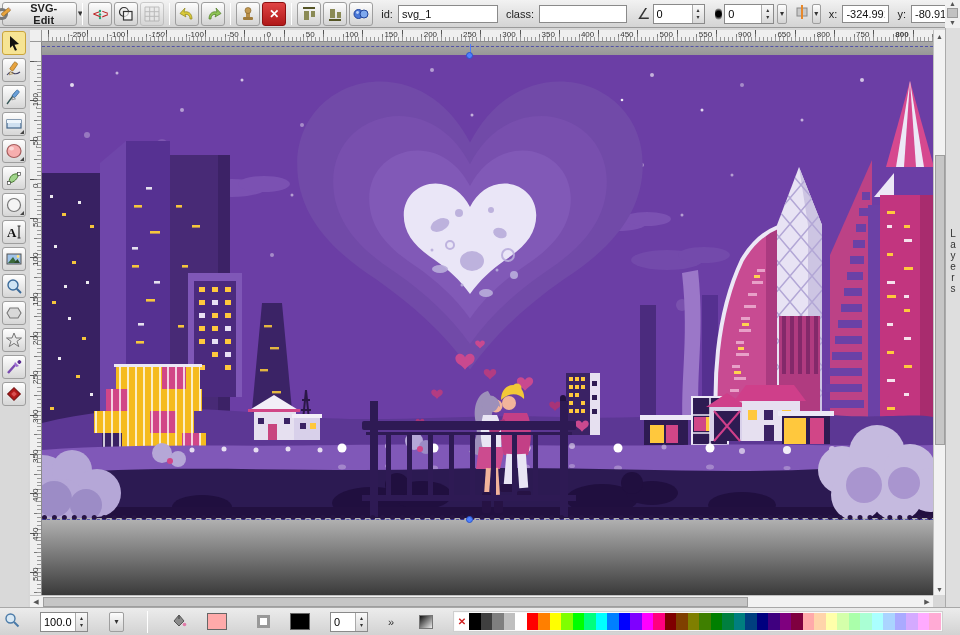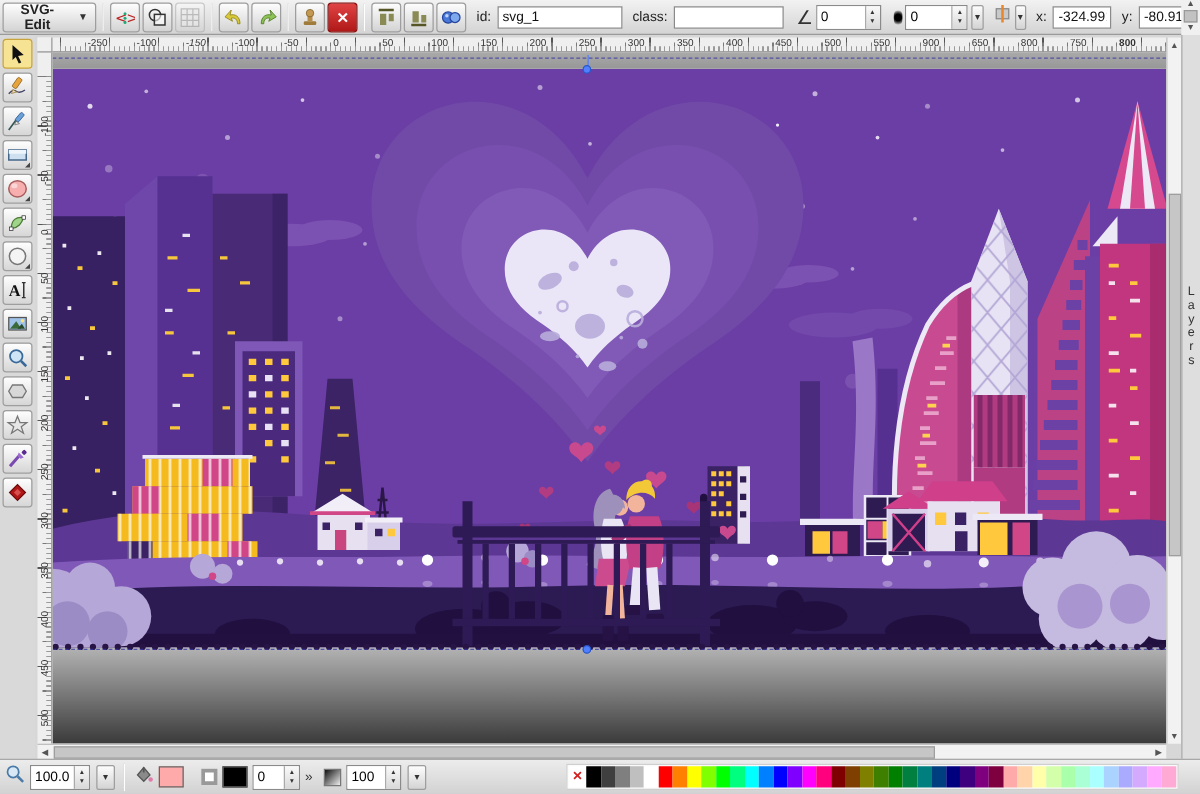--- a/index.html
+++ b/index.html
@@ -8,21 +8,21 @@
   *{box-sizing:border-box;}
 
   
   #toolbar{position:absolute;left:0;top:0;width:960px;height:28px;
     background:linear-gradient(#f2f2f2,#d4d4d4);border-bottom:1px solid #9a9a9a;
     display:flex;align-items:center;padding:0 2px;gap:2px;z-index:30;}
   .tbtn{height:24px;min-width:24px;border:1px solid #9e9e9e;border-radius:3px;
     background:linear-gradient(#fdfdfd,#d3d3d3);display:inline-flex;align-items:center;
     justify-content:center;padding:0 2px;font-size:11px;color:#222;}
   .tbtn.disabled{opacity:.45;}
-  .tbtn.logo{padding:0 6px;gap:19px;font-weight:bold;justify-content:flex-end;}
+  .tbtn.logo{padding:0 6px;gap:19px;font-weight:bold;}
   .caret{font-size:8px;color:#333;}
   .sep{width:1px;height:22px;background:#aaa;border-right:1px solid #fff;margin:0 3px;}
   #toolbar label{font-size:11px;color:#222;margin:0 3px 0 6px;}
   .tinput{height:18px;border:1px solid #8a8a8a;background:#fff;font-size:11px;
     font-family:"Liberation Sans",sans-serif;padding:0 3px;color:#111;}
   .spin{display:inline-flex;height:20px;border:1px solid #8a8a8a;background:#fff;align-items:stretch;}
   .spin input{border:none;outline:none;font-size:11px;padding:0 3px;width:40px;
     font-family:"Liberation Sans",sans-serif;}
   .arrows{width:12px;display:flex;flex-direction:column;align-items:center;justify-content:center;
     border-left:1px solid #aaa;background:linear-gradient(#fafafa,#d8d8d8);
@@ -100,21 +100,21 @@
     background:#c6c6c6;border:1px solid #9e9e9e;}
   #hscroll .right{position:absolute;right:0;}
   #layers-strip{position:absolute;right:0;top:28px;width:15px;height:579px;background:#dedede;
     border-left:1px solid #aaa;z-index:25;display:flex;flex-direction:column;align-items:center;
     justify-content:flex-start;padding-top:200px;}
   #layers-strip .lp-letter{font-size:10px;color:#333;line-height:11px;}
 
   
   #bottombar{position:absolute;left:0;top:607px;width:960px;height:28px;
     background:linear-gradient(#ececec,#d2d2d2);border-top:1px solid #a8a8a8;
-    display:flex;align-items:center;padding:0 4px;gap:4px;z-index:30;}
+    display:flex;align-items:center;padding:0 4px;gap:20px;z-index:30;}
   .swatch-box{width:20px;height:17px;border:1px solid #666;}
   .grad-icon{width:14px;height:14px;border:1px solid #777;background:linear-gradient(135deg,#111,#eee);}
   .stroke-icon{width:13px;height:13px;border:3px solid #999;background:#fff;}
   #palette{position:absolute;left:453px;top:3px;height:21px;display:flex;align-items:center;
     background:#fafafa;border:1px solid #cfcfcf;padding:1px;}
   .pswatch{width:11.5px;height:17px;}
   .pswatch.none{background:#fff;color:#d02020;font-size:10px;line-height:17px;text-align:center;
     width:14px;font-weight:bold;}
   #bb-more{font-size:11px;color:#333;letter-spacing:-1px;}
 </style>

